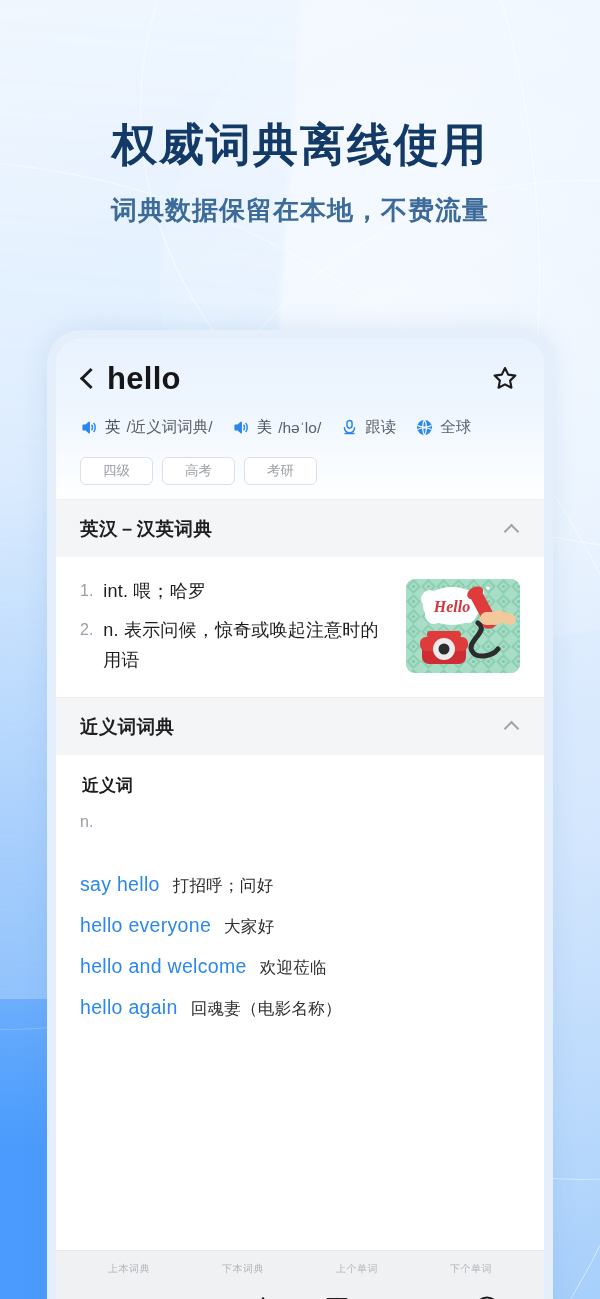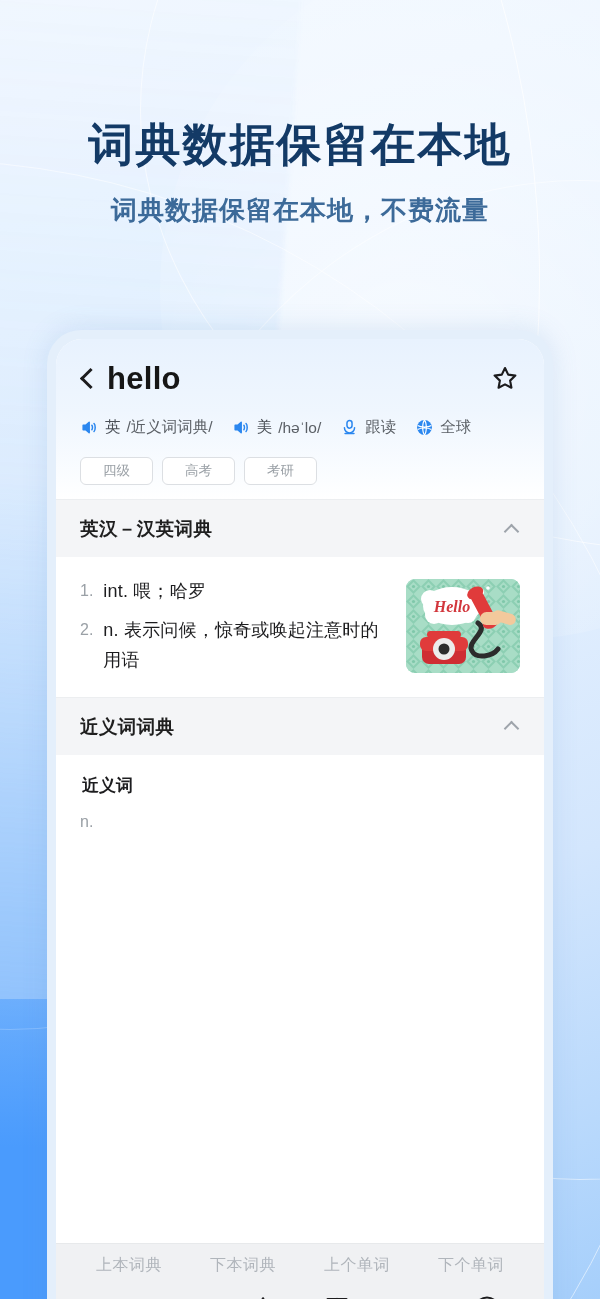--- a/index.html
+++ b/index.html
@@ -154,21 +154,21 @@
   .phr-cn{ font-size:16.5px; color:#2d2d2f; letter-spacing:0.3px; }
 
   .spacer{ flex:1; background:#fff; }
 
   
   .quick-bar{
     flex:none; background:#f0f1f3;
     display:flex; align-items:center; padding:11px 16px 9px 16px;
     border-top:1px solid #e7e9eb;
   }
-  .quick-item{ flex:1; text-align:center; font-size:16px; color:#b0b5bb; letter-spacing:0.5px; }
+  .quick-item{ flex:1; text-align:center; font-size:10px; color:#b0b5bb; letter-spacing:0.5px; }
 
   .tool-bar{
     flex:none; background:#f0f1f3;
     display:flex; align-items:center; padding:9px 20px 16px 20px;
   }
   .tool-item{ flex:1; display:flex; align-items:center; justify-content:center; }
 
   svg{ display:block; }
 </style>
 </head>
@@ -180,21 +180,21 @@
   <div class="bg-blue-left"></div>
   <div class="arc arc-d"></div>
   <div class="arc arc-a"></div>
   <div class="arc arc-b"></div>
   <div class="arc arc-c"></div>
   <div class="bg-blue-strip"></div>
   <div class="bg-blue-strip2"></div>
 </div>
 
 <div class="hero">
-  <h1>词典数据保留在本地</h1>
+  <h1>权威词典离线使用</h1>
   <p>词典数据保留在本地，不费流量</p>
 </div>
 
 <div class="phone">
  <div class="screen">
 
   <div class="wd-head">
     <div class="wd-title-row">
       <div class="wd-title-left">
         <span class="chev-back"></span>
@@ -329,20 +329,38 @@
     <span class="sec-title">近义词词典</span>
     <span class="chev-up"></span>
   </div>
   <div class="sec-body">
     <span class="syn-label">近义词</span>
     <div class="syn-line">
       <span class="syn-pos">n.</span>
     </div>
   </div>
 
+  <div class="sec-body">
+    <div class="phr-item">
+      <span class="phr-en">say hello</span>
+      <span class="phr-cn">打招呼；问好</span>
+    </div>
+    <div class="phr-item">
+      <span class="phr-en">hello everyone</span>
+      <span class="phr-cn">大家好</span>
+    </div>
+    <div class="phr-item">
+      <span class="phr-en">hello and welcome</span>
+      <span class="phr-cn">欢迎莅临</span>
+    </div>
+    <div class="phr-item">
+      <span class="phr-en">hello again</span>
+      <span class="phr-cn">回魂妻（电影名称）</span>
+    </div>
+  </div>
 
   <div class="spacer"></div>
 
   <div class="quick-bar">
     <span class="quick-item">上本词典</span>
     <span class="quick-item">下本词典</span>
     <span class="quick-item">上个单词</span>
     <span class="quick-item">下个单词</span>
   </div>
 

